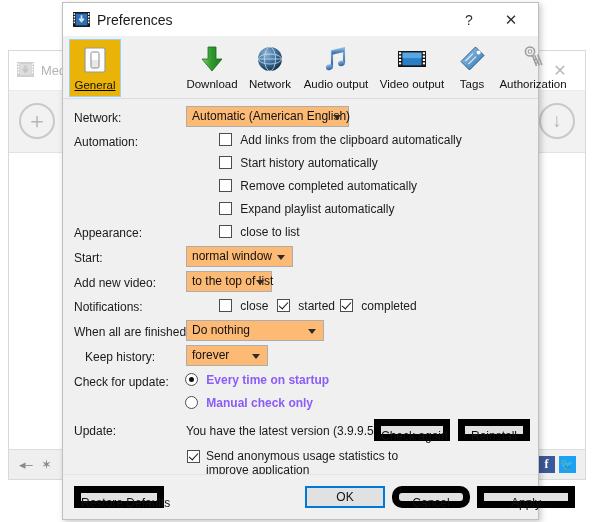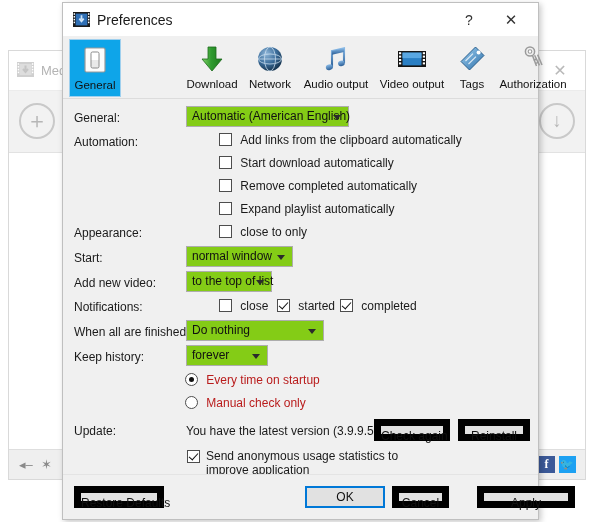--- a/index.html
+++ b/index.html
@@ -198,22 +198,23 @@
   }
   .tab {
     position: absolute;
     top: 3px;
     height: 58px;
     text-align: center;
     box-sizing: border-box;
     padding-top: 4px;
   }
   .tab.selected {
-    background: #0ea5e9;
+    background: #eab308;
     border: 1px solid #9fd0ee;
+    text-decoration: underline;
   }
   .tab-icon {
     width: 32px; height: 32px;
     margin: 0 auto;
     display: block;
   }
   .tab-label {
     display: block;
     margin-top: 3px;
     font-size: 11.5px;
@@ -231,21 +232,21 @@
   }
   .row-label {
     position: absolute;
     font-size: 12px;
     color: #1a1a1a;
     white-space: nowrap;
   }
   
   .combo {
     height: 21px;
-    background: #84cc16;
+    background: #fdba74;
     border: 1px solid #adadad;
     box-sizing: border-box;
     font-size: 12px;
     color: #111;
     line-height: 19px;
     padding-left: 5px;
     position: absolute;
     white-space: nowrap;
   }
   .combo .arrow {
@@ -282,21 +283,22 @@
     border: solid #111;
     border-width: 0 1.6px 1.6px 0;
     transform: rotate(42deg);
   }
   .cbx-label { margin-left: 5px; }
   
   .radio-wrap {
     position: absolute;
     white-space: nowrap;
     font-size: 12px;
-    color: #b91c1c;
+    color: #8b5cf6;
+    font-weight: bold;
   }
   .radio {
     display: inline-block;
     width: 13px; height: 13px;
     border: 1px solid #4d4d4d;
     border-radius: 50%;
     background: #ffffff;
     box-sizing: border-box;
     vertical-align: -2px;
     position: relative;
@@ -552,49 +554,49 @@
           </g>
           <circle cx="13" cy="8.5" r="1.8" fill="#ffffff" stroke="#9a9a9a" stroke-width="1.1"></circle>
         </svg>
       </span>
       <span class="tab-label">Authorization</span>
     </div>
   </div>
 
   <div id="dlg-content">
 
-    <span class="row-label" style="left:11px; top:12px;">General:</span>
+    <span class="row-label" style="left:11px; top:12px;">Network:</span>
     <div class="combo" style="left:123px; top:7px; width:163px;">
       <span>Automatic (American English)</span>
       <span class="arrow"></span>
     </div>
 
     <span class="row-label" style="left:11px; top:36px;">Automation:</span>
 
     <div class="cbx-wrap" style="left:124px; top:34px;">
       <span class="cbx"></span>
       <span class="cbx-label">Add links from the clipboard automatically</span>
     </div>
     <div class="cbx-wrap" style="left:124px; top:57px;">
       <span class="cbx"></span>
-      <span class="cbx-label">Start download automatically</span>
+      <span class="cbx-label">Start history automatically</span>
     </div>
     <div class="cbx-wrap" style="left:124px; top:80px;">
       <span class="cbx"></span>
       <span class="cbx-label">Remove completed automatically</span>
     </div>
     <div class="cbx-wrap" style="left:124px; top:103px;">
       <span class="cbx"></span>
       <span class="cbx-label">Expand playlist automatically</span>
     </div>
 
     <span class="row-label" style="left:11px; top:127px;">Appearance:</span>
     <div class="cbx-wrap" style="left:124px; top:126px;">
       <span class="cbx"></span>
-      <span class="cbx-label">close to only</span>
+      <span class="cbx-label">close to list</span>
     </div>
 
     <span class="row-label" style="left:11px; top:152px;">Start:</span>
     <div class="combo" style="left:123px; top:147px; width:107px;">
       <span>normal window</span>
       <span class="arrow"></span>
     </div>
 
     <span class="row-label" style="left:11px; top:177px;">Add new video:</span>
     <div class="combo" style="left:123px; top:172px; width:86px;">
@@ -615,26 +617,27 @@
       <span class="cbx checked"></span>
       <span class="cbx-label">completed</span>
     </div>
 
     <span class="row-label" style="left:11px; top:226px;">When all are finished:</span>
     <div class="combo" style="left:123px; top:221px; width:138px;">
       <span>Do nothing</span>
       <span class="arrow"></span>
     </div>
 
-    <span class="row-label" style="left:11px; top:251px;">Keep history:</span>
+    <span class="row-label" style="left:22px; top:251px;">Keep history:</span>
     <div class="combo" style="left:123px; top:246px; width:82px;">
       <span>forever</span>
       <span class="arrow"></span>
     </div>
 
+    <span class="row-label" style="left:11px; top:276px;">Check for update:</span>
     <div class="radio-wrap" style="left:122px; top:274px;">
       <span class="radio checked"></span>
       <span class="radio-label">Every time on startup</span>
     </div>
     <div class="radio-wrap" style="left:122px; top:297px;">
       <span class="radio"></span>
       <span class="radio-label">Manual check only</span>
     </div>
 
     <span class="row-label" style="left:11px; top:325px;">Update:</span>
@@ -644,16 +647,16 @@
 
     <div style="position:absolute; left:124px; top:350px;">
       <span class="cbx checked" style="position:absolute; left:0; top:1px;"></span>
       <span class="multiline" style="left:19px; top:0px;">Send anonymous usage statistics to improve application</span>
     </div>
   </div>
 
   <div id="dlg-footer">
     <div class="btn" style="left:11px; top:11px; width:90px;">Restore Defaults</div>
     <div class="btn default" style="left:242px; top:11px; width:80px;">OK</div>
-    <div class="btn" style="left:329px; top:11px; width:57px;">Cancel</div>
+    <div class="btn" style="left:329px; top:11px; width:78px;border-radius:10px;">Cancel</div>
     <div class="btn" style="left:414px; top:11px; width:98px;">Apply</div>
   </div>
 </div>
 
 </body></html>

